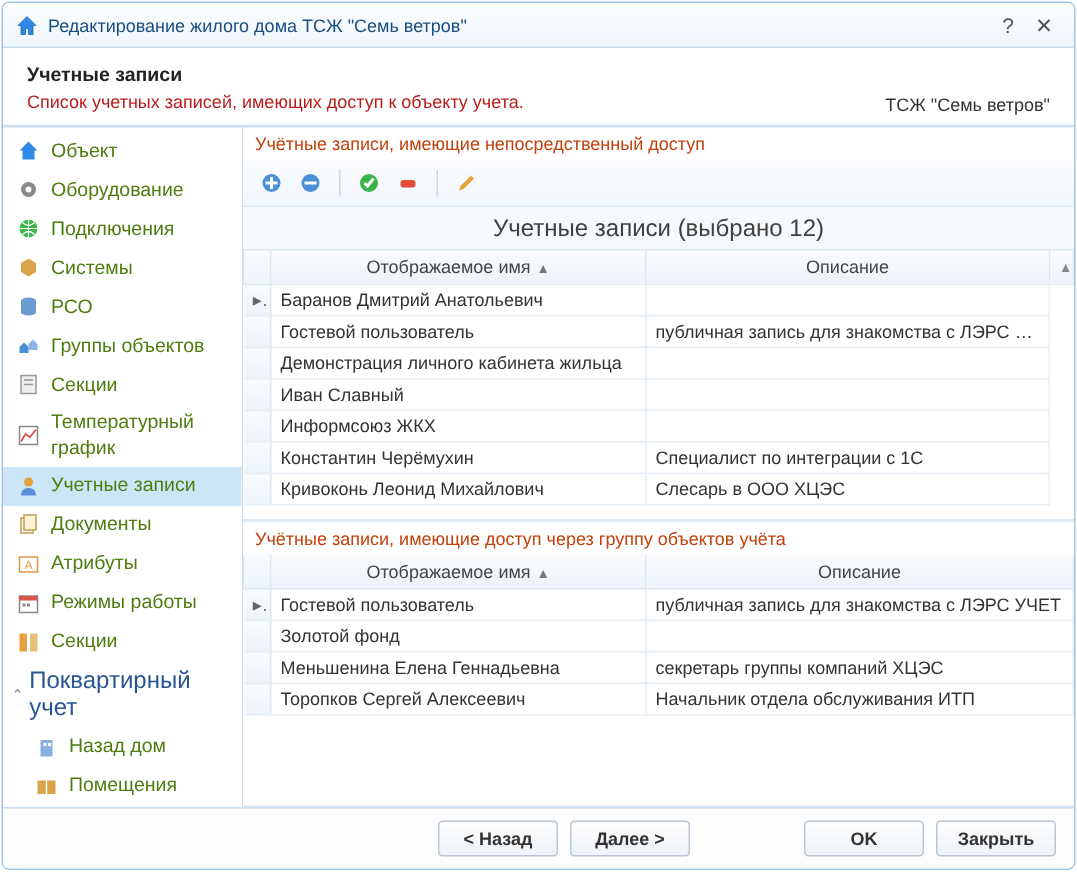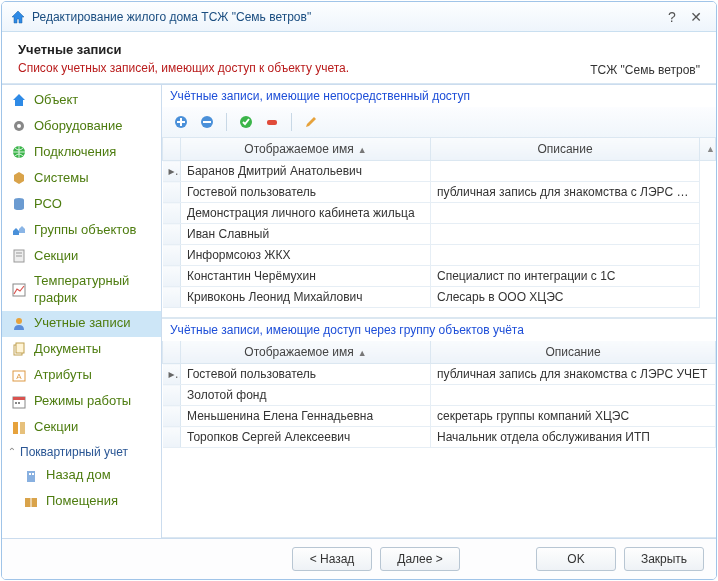--- a/index.html
+++ b/index.html
@@ -33,23 +33,23 @@
   }
   .side-item {
     display: flex; align-items: center; padding: 4px 8px; gap: 6px;
     cursor: pointer; line-height: 1.3;
   }
   .side-item.selected { background: #cde6f7; }
   .side-item .icon { width: 18px; height: 18px; display: flex; align-items: center; justify-content: center; flex-shrink: 0; }
   .side-item .lbl { font-size: 13px; color: #4d7c0f; }
   .side-group { display: flex; align-items: center; padding: 4px 4px; gap: 2px; cursor: pointer; }
   .side-group .chev { color: #888; font-size: 10px; width: 12px; text-align: center; }
-  .side-group .lbl { font-size: 12px; color: #2a5694; }
+  .side-group .lbl { font-size: 16px; color: #2a5694; }
   .main { flex: 1; display: flex; flex-direction: column; overflow: hidden; background: #fff; }
-  .section-lbl { padding: 4px 8px; font-size: 12px; color: #1d4ed8; }
+  .section-lbl { padding: 4px 8px; font-size: 12px; color: #c2410c; }
   .toolbar {
     display: flex; align-items: center; gap: 4px; padding: 4px 8px;
     border-bottom: 1px solid #dbe7f1;
     background: linear-gradient(#fcfdff, #f0f6fb);
   }
   .toolbar .tbtn {
     width: 22px; height: 22px; display: flex; align-items: center; justify-content: center;
     border: 1px solid transparent; border-radius: 3px; cursor: pointer;
   }
   .toolbar .sep { width: 1px; height: 18px; background: #c8d8e6; margin: 0 4px; }
@@ -84,20 +84,21 @@
     border-top: 1px solid #cbdcee;
     padding: 8px 12px;
     display: flex; justify-content: flex-end; gap: 8px;
     background: #fdfdfe;
   }
   .footer button {
     min-width: 80px; height: 24px; font-size: 12px;
     background: linear-gradient(#fefefe, #eef2f6);
     border: 1px solid #b8c6d3; border-radius: 3px; cursor: pointer;
     color: #333;
+    font-weight: bold;
   }
   .footer .gap { flex: 1; }
   svg { display: block; }
 </style>
 </head>
 <body>
 
 <div class="dialog">
 
   <div class="titlebar">
@@ -292,20 +293,21 @@
             </svg>
           </div>
         <div class="sep"></div>
         <div class="tbtn">
             <svg width="16" height="16" viewBox="0 0 16 16">
               <path d="M3 13 L4 10 L11 3 L13 5 L6 12 Z" fill="#e6a23c"></path>
             </svg>
           </div>
       </div>
 
+      <div class="grid-title">Учетные записи (выбрано 12)</div>
 
       <div class="grid-container" style="height:180px;">
         <table class="grid">
           <colgroup>
               <col style="width:18px">
               <col style="width:250px">
               <col>
               <col style="width:16px">
             </colgroup>
           <thead>

